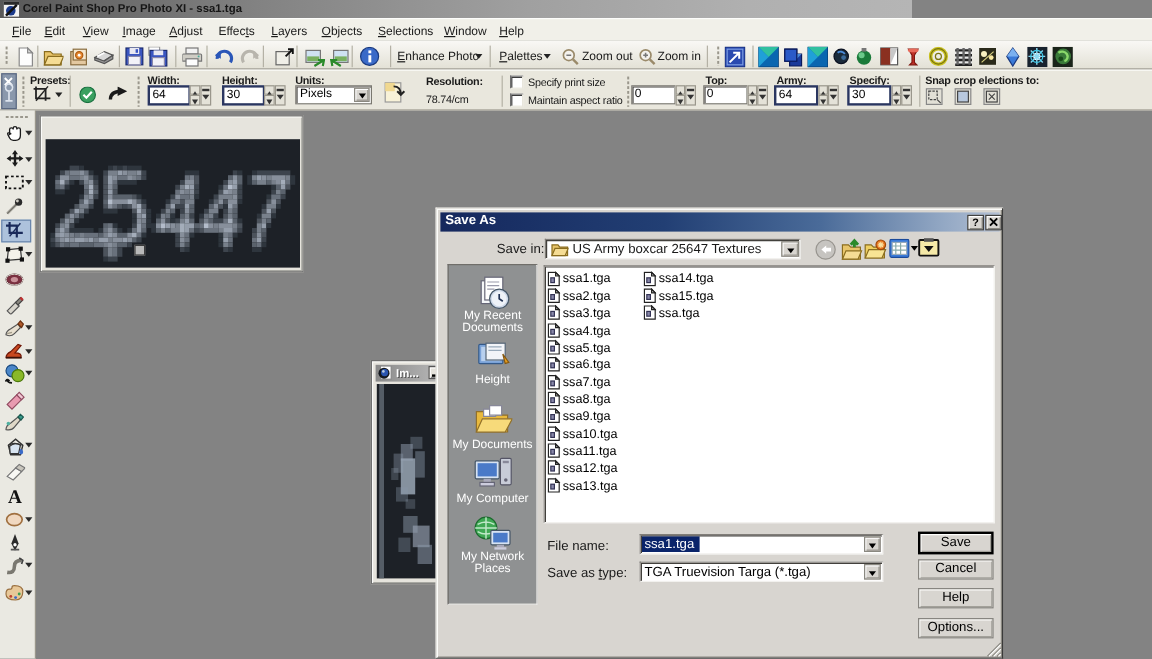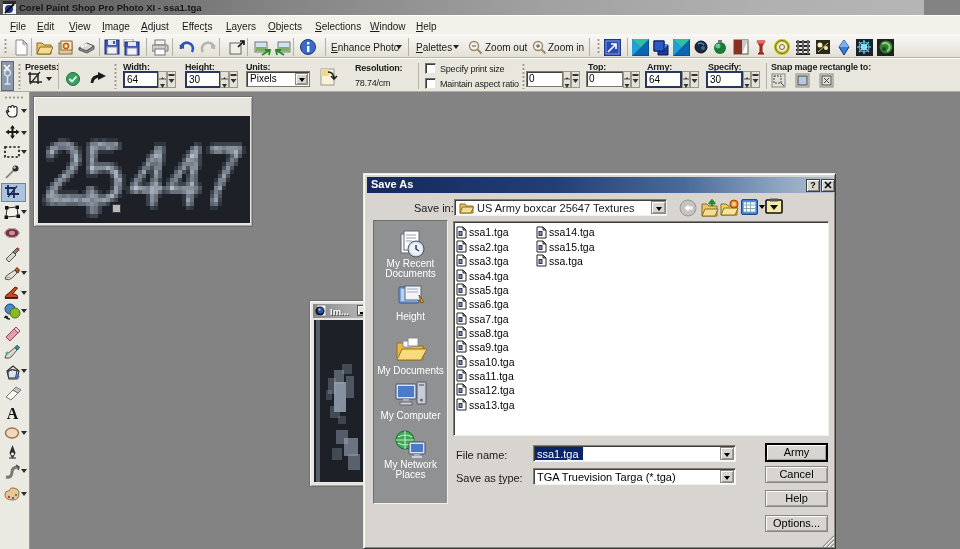--- a/index.html
+++ b/index.html
@@ -1,19 +1,19 @@
 <!DOCTYPE html>
 <html><head>
 <meta charset="utf-8">
 <style>
 * { margin:0; padding:0; box-sizing:border-box; }
 html,body { width:960px; height:549px; overflow:hidden; }
 body { font-family:"Liberation Sans", sans-serif; font-size:11px; background:#838383; position:relative; }
 .abs { position:absolute; }
-#titlebar { left:0; top:0; width:924px; height:15px;
+#titlebar { left:0; top:0; width:760px; height:15px;
   background:linear-gradient(90deg,#585858 0%,#828282 28%,#a0a0a0 58%,#b0b0b0 82%,#b5b5b5 100%); }
 #titlebar .txt { left:19px; top:2px; font-weight:bold; font-size:9.5px; color:#161616; }
 #menubar { left:0; top:15px; width:960px; height:19px; background:#f1f0e9; border-top:1px solid #fdfdfb; }
 .mi { position:absolute; top:5px; color:#1a1a1a; font-size:10px; }
 #toolbar { left:0; top:34px; width:960px; height:24px;
   background:linear-gradient(#f9f8f5,#e3e1d6); border-bottom:1px solid #b9b6aa; }
 #optbar { left:0; top:58px; width:960px; height:34px; background:#e9e7dd; border-top:1px solid #fbfaf7; border-bottom:1px solid #aeaba0; }
 .vsep { position:absolute; width:1px; background:#b4b1a5; }
 .hdots { position:absolute; width:5px; background-image:radial-gradient(circle,#9a978c 1px,transparent 1.2px); background-size:5px 4px; }
 .wdots { position:absolute; height:5px; background-image:radial-gradient(circle,#9a978c 1px,transparent 1.2px); background-size:4px 5px; }
@@ -364,21 +364,21 @@
         <path d="M3 1 l2.5 4 h-5 z" fill="#333"></path>
       </svg></div>
 <div class="sb" style="left:743px;top:20px;width:8px;height:9px"><svg width="6" height="7">
         <path d="M3 5 l2.5 -4 h-5 z" fill="#333"></path>
       </svg></div>
 <div class="sb" style="left:751px;top:12px;width:9px;height:17px"><svg width="7" height="15">
         <path d="M3.5 11 l3 -4 h-6 z" fill="#333"></path>
         <rect x="0.5" y="2" width="6" height="2" fill="#333"></rect>
       </svg></div>
 <div class="vsep" style="left:766px;top:4px;height:26px"></div>
-<div class="lbl" style="left:771px;top:3px;font-weight:bold">Snap mage rectangle to:</div>
+<div class="lbl" style="left:771px;top:3px;font-weight:bold">Snap crop elections to:</div>
 <svg class="abs" style="left:771px;top:14px" width="16" height="16">
       <rect x="1" y="1" width="13" height="13" fill="#e2e0d6" stroke="#888"></rect>
       <rect x="3" y="3" width="7" height="7" fill="none" stroke="#444" stroke-dasharray="2 1"></rect>
       <path d="M10 10 l3 3" stroke="#444"></path>
     </svg>
 <svg class="abs" style="left:795px;top:14px" width="16" height="16">
       <rect x="1" y="1" width="13" height="13" fill="#e2e0d6" stroke="#888"></rect>
       <rect x="3" y="3" width="9" height="9" fill="#b8c8dd" stroke="#444"></rect>
     </svg>
 <svg class="abs" style="left:819px;top:14px" width="16" height="16">
@@ -1169,21 +1169,21 @@
   <div class="abs" style="left:173px;top:274px;color:#fff;font-size:11px">ssa1.tga</div>
   <div class="combobtn" style="left:356px;top:273px;width:14px;height:13px">
       <div class="darr" style="left:3px;top:4.5px"></div>
     </div>
   <div class="lbl" style="left:92px;top:298px">Save as <u>t</u>ype:</div>
   <div class="sunken" style="left:169px;top:294px;width:203px;height:17px"></div>
   <div class="abs" style="left:173px;top:297px;font-size:11px">TGA Truevision Targa (*.tga)</div>
   <div class="combobtn" style="left:356px;top:296px;width:14px;height:13px">
       <div class="darr" style="left:3px;top:4.5px"></div>
     </div>
-  <div class="btn" style="left:401px;top:269px;border:2px solid #000;height:19px;line-height:15px;box-shadow:inset 1px 1px 0 #fefefc, inset -1px -1px 0 #a3a19a">Army</div>
+  <div class="btn" style="left:401px;top:269px;border:2px solid #000;height:19px;line-height:15px;box-shadow:inset 1px 1px 0 #fefefc, inset -1px -1px 0 #a3a19a">Save</div>
   <div class="btn" style="left:401px;top:292px">Cancel</div>
   <div class="btn" style="left:401px;top:316px">Help</div>
   <div class="btn" style="left:401px;top:341px">Options...</div>
   <svg class="abs" style="left:458px;top:361px" width="13" height="13">
       <path d="M12 1 L1 12 M12 5 L5 12 M12 9 L9 12" stroke="#8a8880" stroke-width="1.4"></path>
       <path d="M12 2 L2 12 M12 6 L6 12 M12 10 L10 12" stroke="#fff" stroke-width="1"></path>
     </svg>
 </div>
 
 </body></html>

